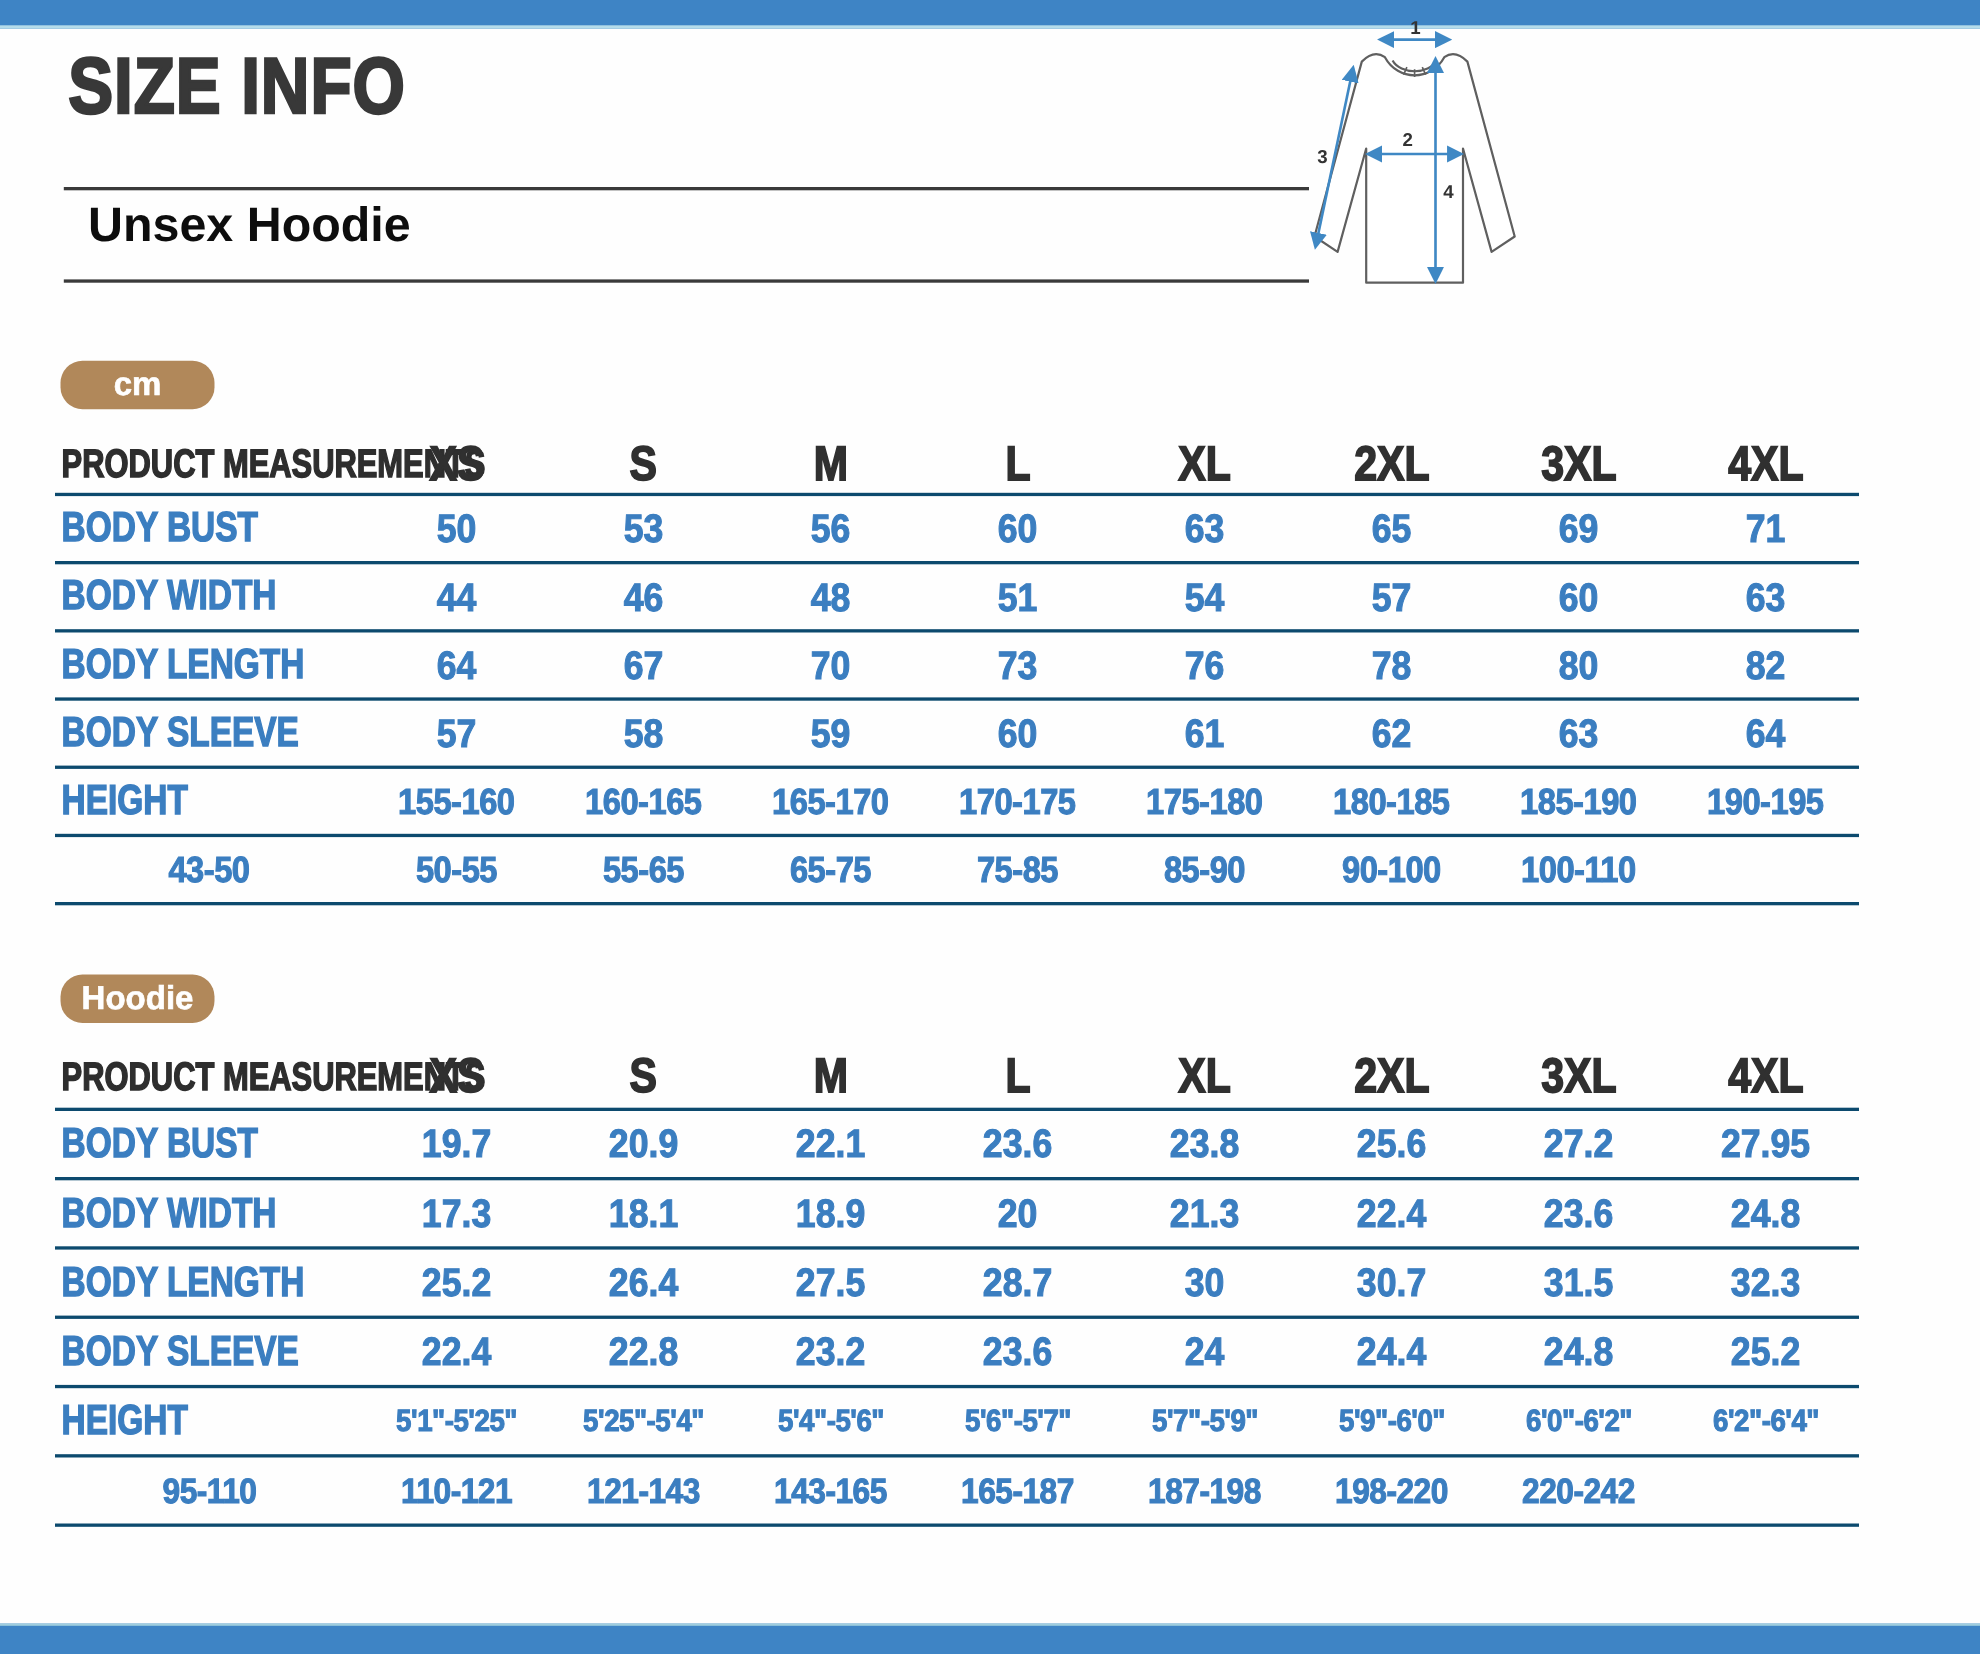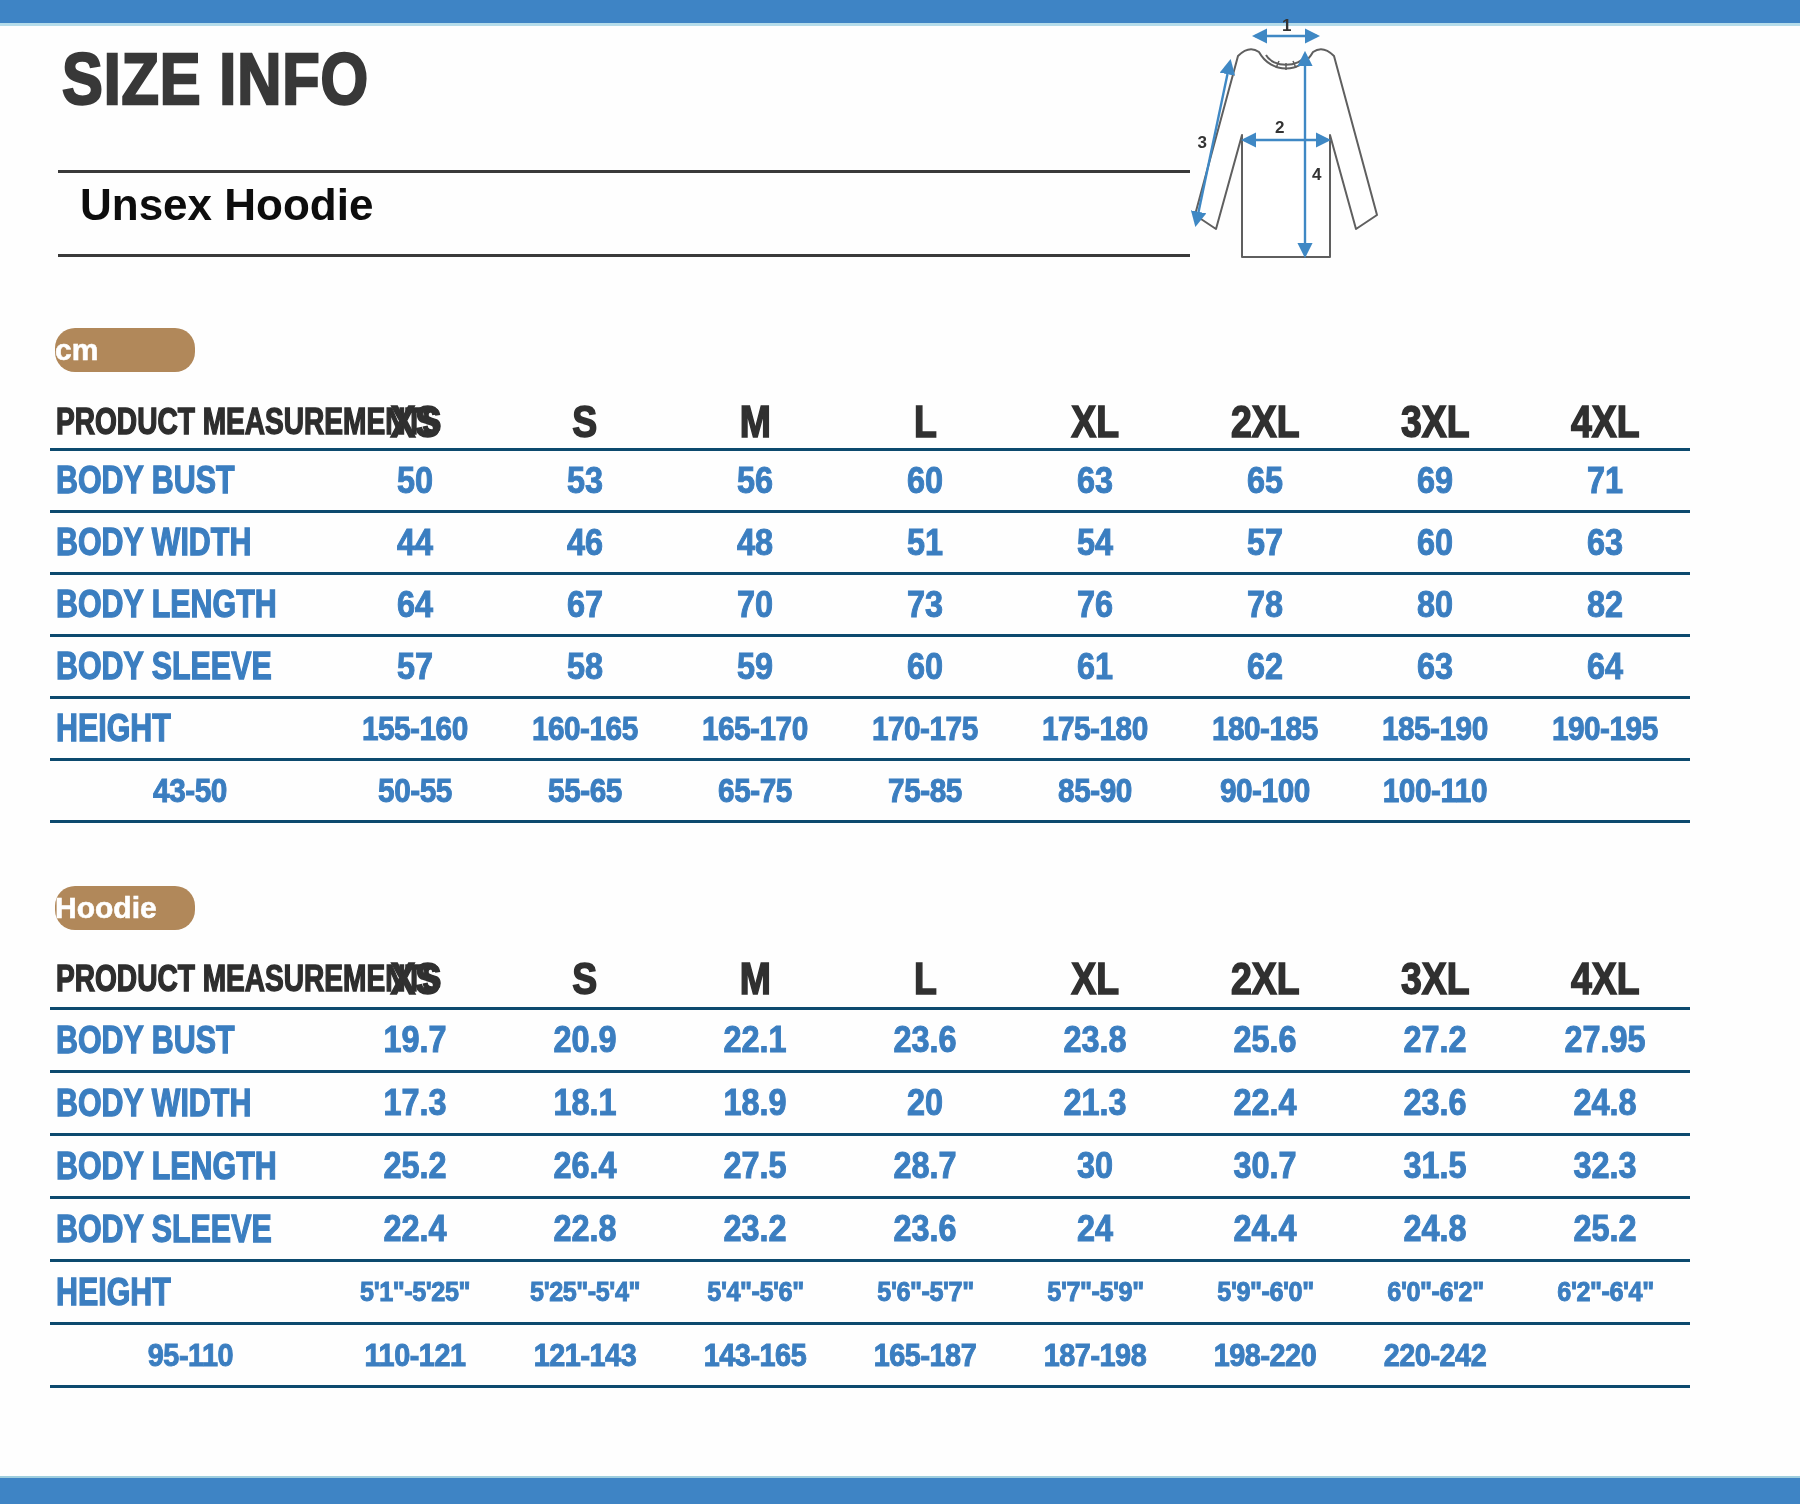--- a/index.html
+++ b/index.html
@@ -19,21 +19,21 @@
   .subtitle{position:absolute;left:80px;top:180px;font-size:44px;font-weight:bold;color:#0d0d0d;
             white-space:nowrap;}
   
   .diagram{position:absolute;left:1140px;top:18px;}
   .legend{position:absolute;left:1152px;top:264px;display:grid;
           grid-template-columns:175px auto;column-gap:30px;row-gap:6px;
           font-size:26px;font-weight:bold;color:#3a3a3a;-webkit-text-stroke:0.8px #3a3a3a;
           white-space:nowrap;}
   
   .badge{position:absolute;left:55px;background:#b1885a;color:#ffffff;font-size:30px;
-         font-weight:bold;border-radius:20px;padding:5px 0;width:140px;
+         font-weight:bold;border-radius:20px;padding:5px 0;width:140px;text-align:center;
          -webkit-text-stroke:0.6px #ffffff;}
   .badge-cm{top:328px;}
   .badge-in{top:886px;}
   
   .size-table{position:absolute;left:50px;width:1640px;}
   .t0{top:395px;} .t1{top:950px;}
   .trow{display:grid;grid-template-columns:280px repeat(8,170px);align-items:center;
         border-bottom:3px solid #0c4a6e;}
   .t0 .trow.header{height:53px;} .t0 .trow.data{height:59px;}
   .t1 .trow.header{height:57px;} .t1 .trow.data{height:60px;}

